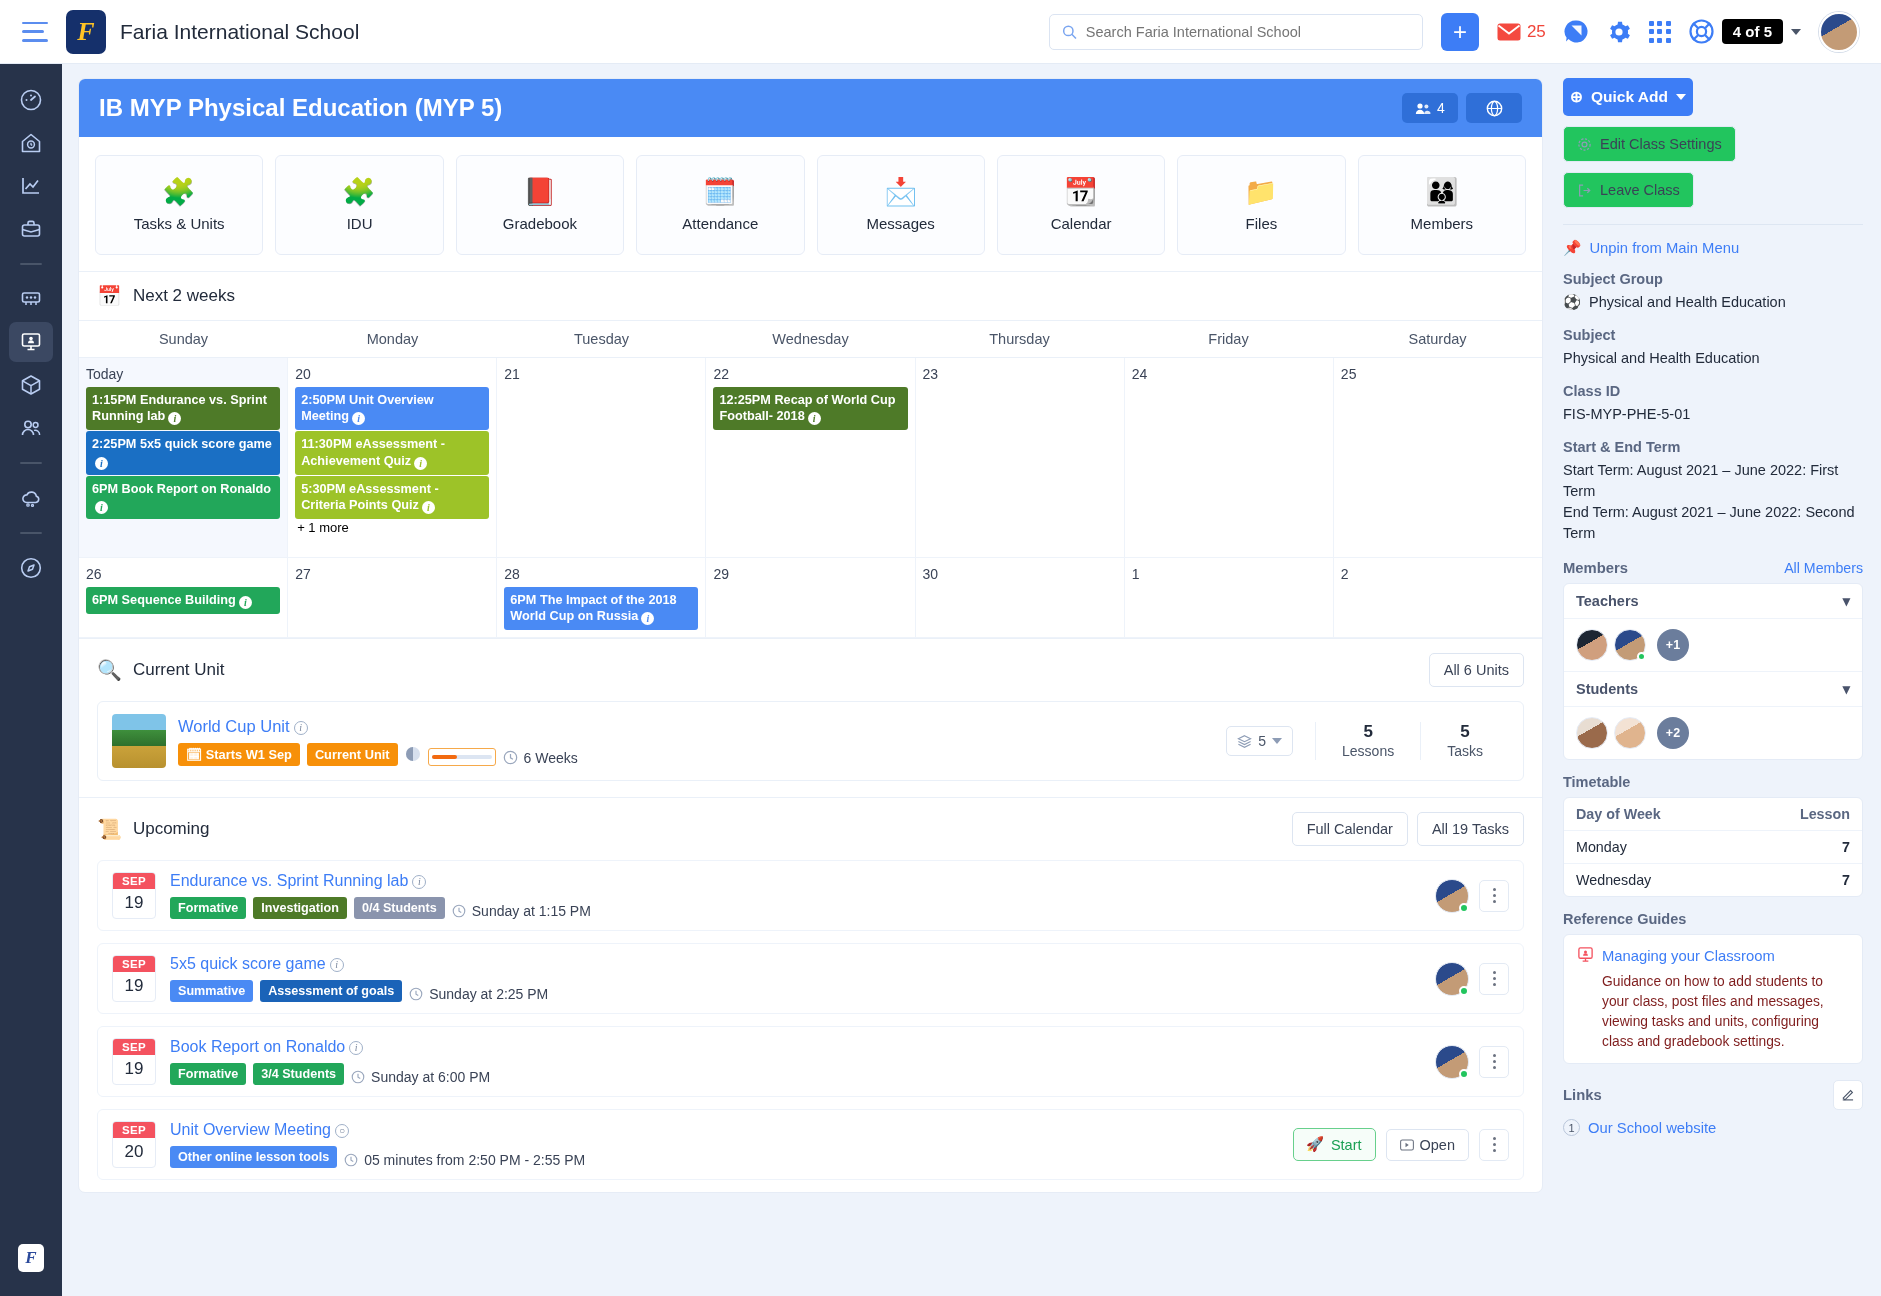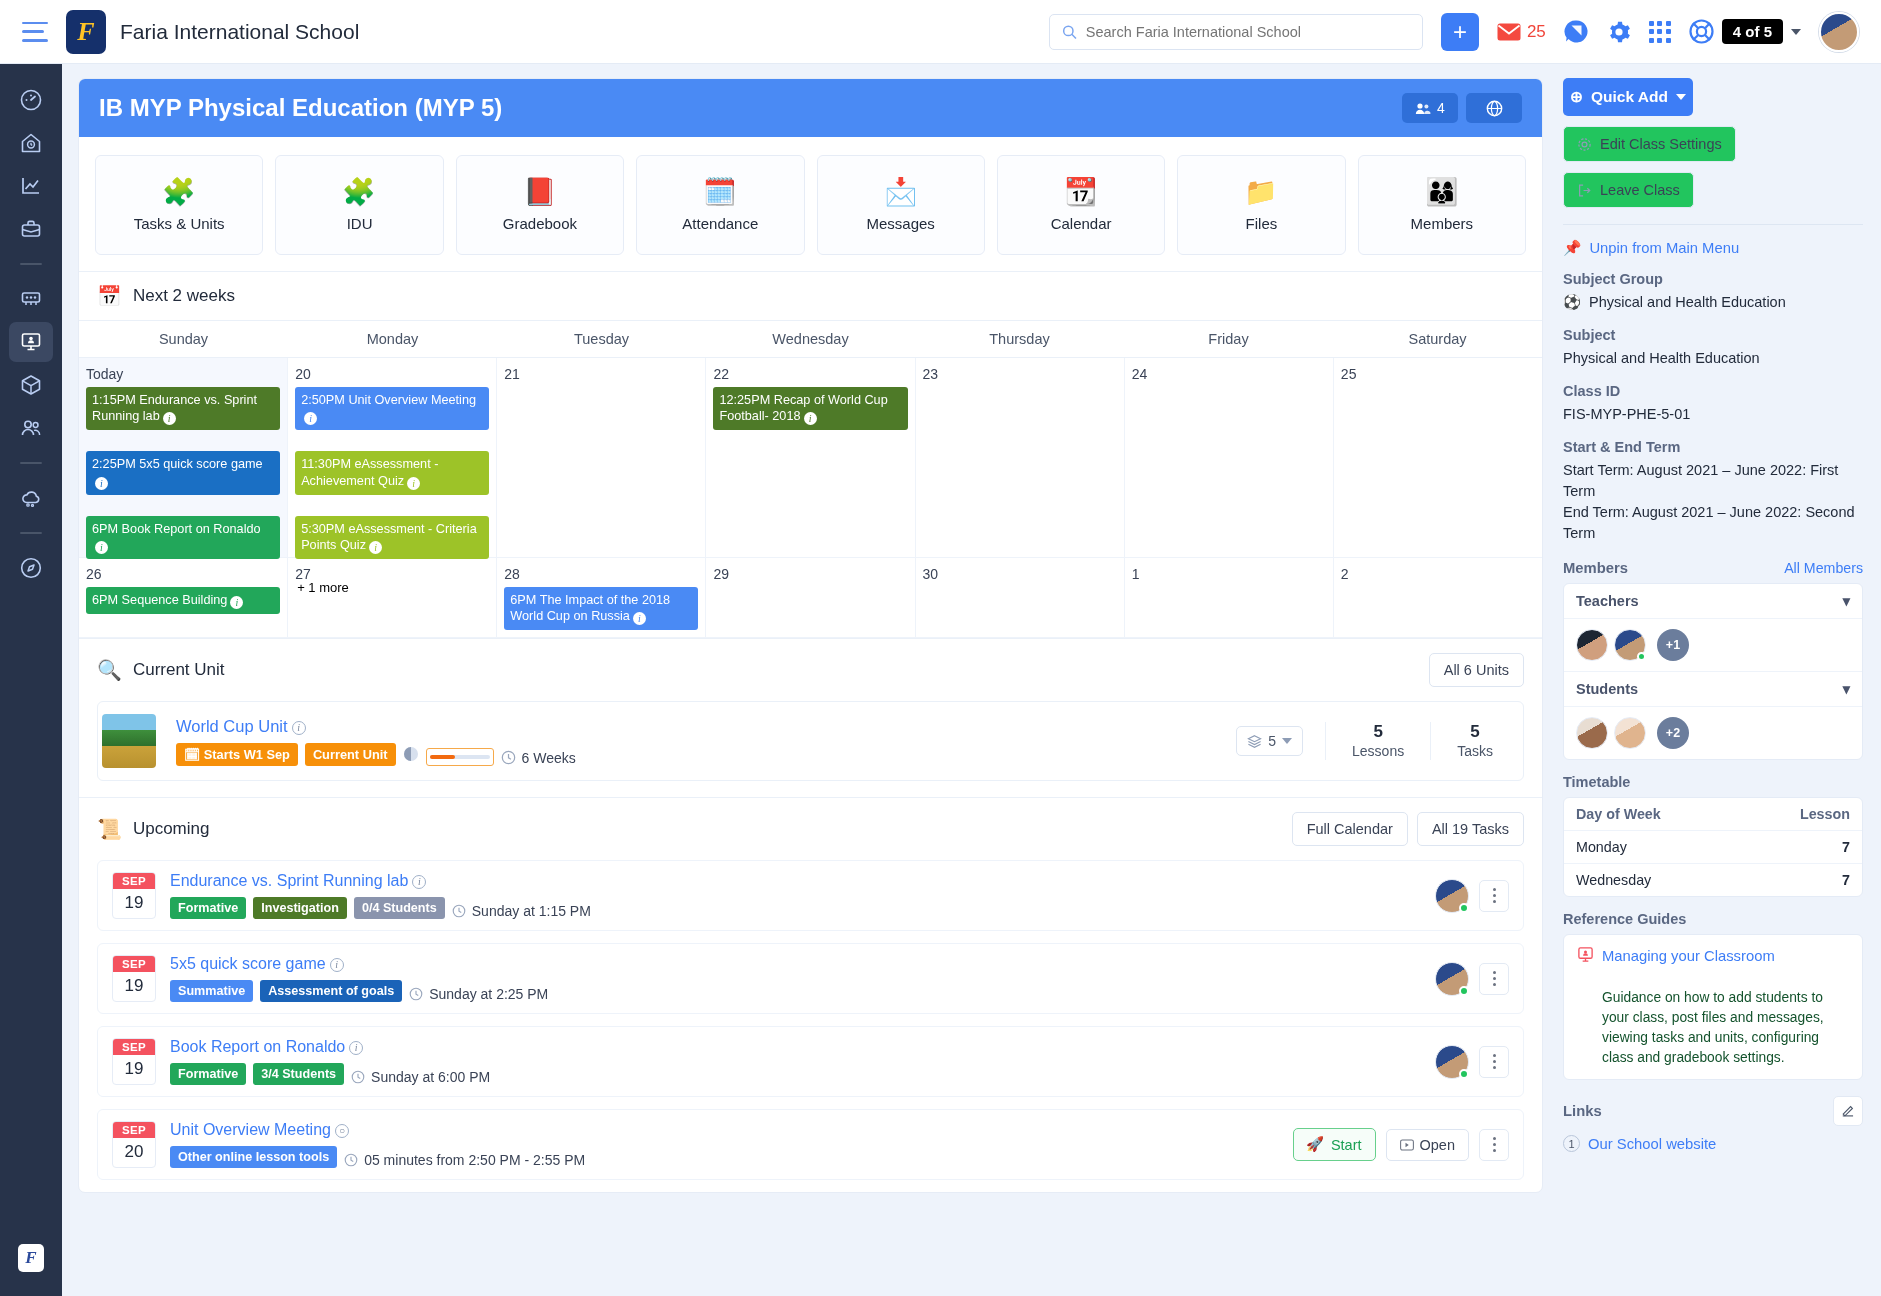--- a/index.html
+++ b/index.html
@@ -133,33 +133,33 @@
     flex: 1; border-right: 1px solid #eef3fa; border-bottom: 1px solid #eef3fa;
     padding: 8px 7px; min-width: 0;
   }
   .cal-row.r1 .cal-cell { height: 200px; }
   .cal-row.r2 .cal-cell { height: 80px; }
   .cal-cell.today { background: #f5f8fe; }
   .cal-cell:last-child { border-right: none; }
   .cal-date { font-size: 14px; color: #3a4356; margin-bottom: 5px; }
   .ev {
     color: #fff; font-size: 12.7px; line-height: 1.28; border-radius: 3px;
-    padding: 5px 6px; margin-bottom: 21px; font-weight: normal; cursor: pointer;
+    padding: 5px 6px; margin-bottom: 1px; font-weight: bold; cursor: pointer;
   }
   .ev .i {
     display: inline-block; width: 13px; height: 13px; border-radius: 50%;
     background: #fff; color: inherit; font-size: 10px; font-style: italic;
     text-align: center; line-height: 13px; vertical-align: -2px; margin-left: 3px;
     font-family: "Liberation Serif", serif;
   }
   .more-link { color: #000000; font-size: 13px; cursor: pointer; padding-left: 2px; }
 
   
-  .unit-row { display: flex; align-items: center; gap: 20px; margin: 0 18px 16px 18px;
-    border: 1px solid #eaf0f8; border-radius: 6px; padding: 12px 4px; }
+  .unit-row { display: flex; align-items: center; gap: 12px; margin: 0 18px 16px 18px;
+    border: 1px solid #eaf0f8; border-radius: 6px; padding: 12px 14px; }
   .unit-thumb {
     width: 54px; height: 54px; border-radius: 4px; flex: 0 0 54px;
     background: linear-gradient(180deg,#7fc4e8 0%,#7fc4e8 30%,#3e8f3c 30%,#2e6f2c 60%,#caa23a 60%,#b8912f 100%);
   }
   .unit-name { color: #3d7df6; font-size: 16.5px; }
   .chips { display: flex; align-items: flex-end; gap: 7px; margin-top: 7px; flex-wrap: wrap; }
   .chip {
     background: #f79009; color: #fff; font-size: 12.8px; font-weight: bold;
     border-radius: 3px; padding: 4px 8px; cursor: pointer;
   }
@@ -225,21 +225,21 @@
   .mav { width:32px; height:32px; border-radius:50%; position:relative; border:1px solid #e6ecf6; }
   .mplus { width:32px; height:32px; border-radius:50%; background:#6b7d9c; color:#fff;
     font-size:12.5px; font-weight:bold; display:flex; align-items:center; justify-content:center; margin-left:5px; }
   .tt-table { background:#fff; border:1px solid #e4ebf6; border-radius:6px; margin-top:7px; overflow:hidden; }
   .tt-row { display:flex; padding:8px 12px; font-size:14.3px; border-bottom:1px solid #eef3fa; }
   .tt-row:last-child { border-bottom:none; }
   .tt-row .l { color:#222b3b; } .tt-row .r { margin-left:auto; color:#222b3b; }
   .tt-row.head .l, .tt-row.head .r { color:#5a6782; font-weight:bold; }
   .ref-card { background:#fff; border:1px solid #e4ebf6; border-radius:6px; padding:11px 13px; margin-top:7px; }
   .ref-title { color:#3d7df6; font-size:14.8px; display:flex; align-items:center; gap:8px; }
-  .ref-desc { font-size:13.8px; color:#14532d; line-height:1.45; margin-top:22px; padding-left:25px; }
+  .ref-desc { font-size:13.8px; color:#7f1d1d; line-height:1.45; margin-top:6px; padding-left:25px; }
   .links-head { display:flex; align-items:center; margin-top:16px; }
   .links-head b { font-size:14.8px; color:#5a6782; }
   .edit-sq { margin-left:auto; width:30px; height:30px; border:1px solid #e2e9f4; background:#fff;
     border-radius:5px; display:flex; align-items:center; justify-content:center; cursor:pointer; }
   .num-circle { width:17px; height:17px; border-radius:50%; border:1px solid #b9c6da;
     font-size:11px; color:#4a5568; display:flex; align-items:center; justify-content:center; }
   .info-i { display:inline-block; width:14px; height:14px; border-radius:50%; border:1px solid #9fb0c8;
     color:#7a879e; font-size:10px; line-height:12px; text-align:center; font-style:italic;
     font-family:"Liberation Serif", serif; vertical-align:1px; margin-left:4px; }
 </style>

